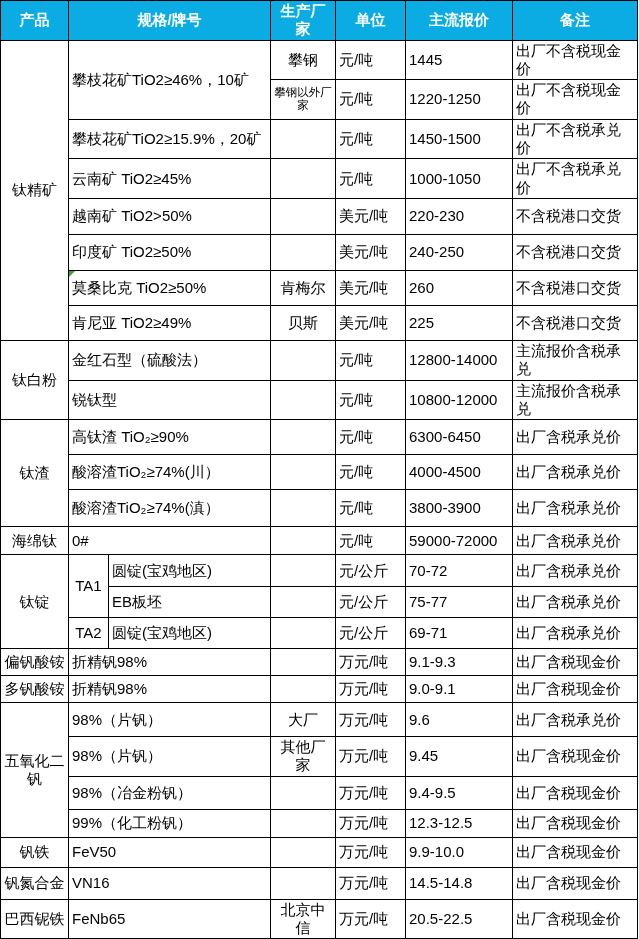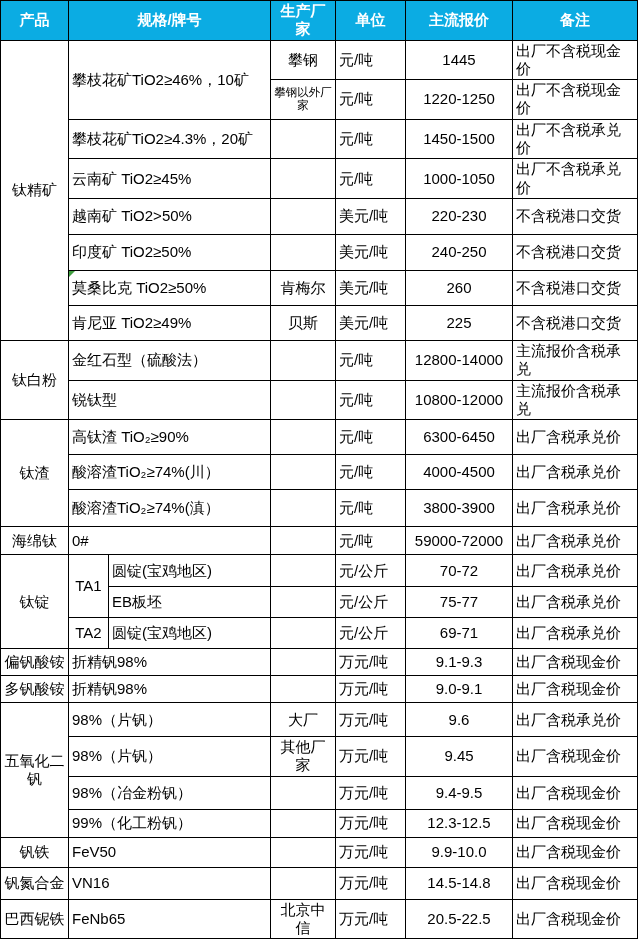--- a/index.html
+++ b/index.html
@@ -34,21 +34,21 @@
     height: 31px;
     text-align: center;
     font-size: 15px;
   }
   .c-product { text-align: center; padding: 1px 2px; }
   .c-spec    { text-align: left;   padding-left: 4px; }
   .c-specA   { text-align: center;   padding-left: 4px; }
   .c-mfr     { text-align: center; padding: 1px 1px; }
   .c-small   { font-size: 11.5px; line-height: 1.2; }
   .c-unit    { text-align: left;   padding-left: 2px; }
-  .c-price   { text-align: center; }
+  .c-price   { text-align: left; }
   .c-note    { text-align: left;   padding: 1px 0 1px 3px; font-family: Liberation Serif, serif; }
   .marker {
     position: absolute;
     top: 0; left: 0;
     width: 0; height: 0;
     border-top: 6px solid #3f9e3f;
     border-right: 6px solid transparent;
   }
 </style>
 </head>
@@ -83,21 +83,21 @@
         <td class="c-price">1445</td>
         <td class="c-note">出厂不含税现金价</td>
       </tr>
       <tr style="height: 35px;">
         <td class="c-mfr c-small">攀钢以外厂家</td>
         <td class="c-unit">元/吨</td>
         <td class="c-price">1220-1250</td>
         <td class="c-note">出厂不含税现金价</td>
       </tr>
       <tr style="height: 37px;">
-        <td colspan="2" class="c-spec">攀枝花矿TiO2≥4.3%，20矿</td>
+        <td colspan="2" class="c-spec">攀枝花矿TiO2≥15.9%，20矿</td>
         <td class="c-mfr"></td>
         <td class="c-unit">元/吨</td>
         <td class="c-price">1450-1500</td>
         <td class="c-note">出厂不含税承兑价</td>
       </tr>
       <tr style="height: 36px; padding-left: 41px;">
         <td colspan="2" class="c-spec">云南矿 TiO2≥45%</td>
         <td class="c-mfr"></td>
         <td class="c-unit">元/吨</td>
         <td class="c-price">1000-1050</td>

